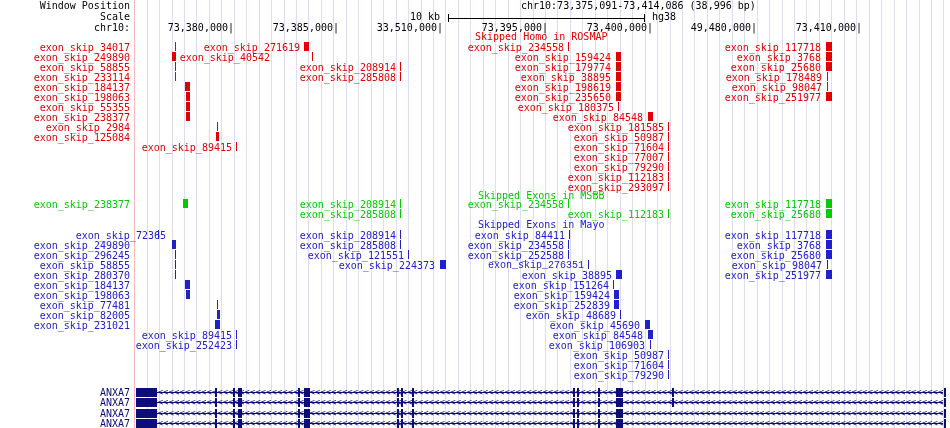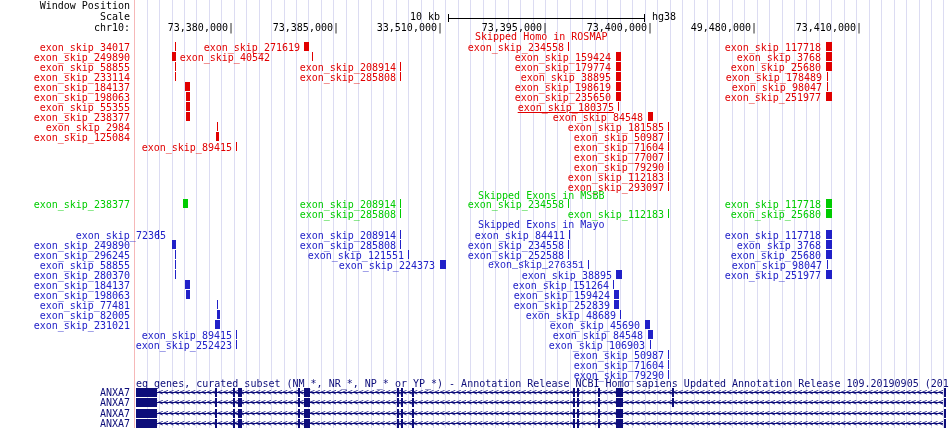--- a/index.html
+++ b/index.html
@@ -90,20 +90,21 @@
       <div class="gridline" style="left: 881.15px; background: rgb(220, 220, 242);"></div>
       <div class="gridline" style="left: 893.6px; background: rgb(220, 220, 242);"></div>
       <div class="gridline" style="left: 906.05px; background: rgb(220, 220, 242);"></div>
       <div class="gridline" style="left: 918.5px; background: rgb(220, 220, 242);"></div>
       <div class="gridline" style="left: 930.95px; background: rgb(220, 220, 242);"></div>
       <div class="gridline" style="left: 943.4px; background: rgb(220, 220, 242);"></div>
     </div>
   <div id="border-line" style="left: 134px; background: rgb(246, 184, 184);"></div>
 
   <div class="t" id="win-label">Window Position</div>
+  <div class="t" id="pos">chr10:73,375,091-73,414,086 (38,996 bp)</div>
   <div class="t" id="scale-label">Scale</div>
   <div class="t" id="scale-value">10 kb</div>
   <div id="scalebar"></div>
   <div class="t" id="genome">hg38</div>
   <div class="t" id="chrom">chr10:</div>
 
   <div id="layer-ruler">
       <div class="t" style="right: 716px; top: 23px; color: rgb(0, 0, 0);">73,380,000|</div>
       <div class="t" style="right: 611px; top: 23px; color: rgb(0, 0, 0);">73,385,000|</div>
       <div class="t" style="right: 507px; top: 23px; color: rgb(0, 0, 0);">33,510,000|</div>
@@ -153,21 +154,21 @@
       <div class="t" style="right: 128px; top: 83px; color: rgb(225, 0, 0);">exon_skip_98047</div>
       <div class="feat" style="left: 827px; top: 82px; width: 1px; height: 9px; background: rgb(225, 0, 0);"></div>
       <div class="t" style="right: 820px; top: 93px; color: rgb(225, 0, 0);">exon_skip_198063</div>
       <div class="feat" style="left: 186px; top: 92px; width: 4px; height: 9px; background: rgb(225, 0, 0);"></div>
       <div class="t" style="right: 339px; top: 93px; color: rgb(225, 0, 0);">exon_skip_235650</div>
       <div class="feat" style="left: 616px; top: 92px; width: 5px; height: 9px; background: rgb(225, 0, 0);"></div>
       <div class="t" style="right: 129px; top: 93px; color: rgb(225, 0, 0);">exon_skip_251977</div>
       <div class="feat" style="left: 826px; top: 92px; width: 6px; height: 9px; background: rgb(225, 0, 0);"></div>
       <div class="t" style="right: 820px; top: 103px; color: rgb(225, 0, 0);">exon_skip_55355</div>
       <div class="feat" style="left: 186px; top: 102px; width: 4px; height: 9px; background: rgb(225, 0, 0);"></div>
-      <div class="t" style="right: 336px; top: 103px; color: rgb(225, 0, 0); text-decoration: underline;">exon_skip_180375</div>
+      <div class="t" style="right: 336px; top: 103px; color: rgb(225, 0, 0);">exon_skip_180375</div>
       <div class="feat" style="left: 618px; top: 102px; width: 1px; height: 9px; background: rgb(225, 0, 0);"></div>
       <div class="t" style="right: 820px; top: 113px; color: rgb(225, 0, 0);">exon_skip_238377</div>
       <div class="feat" style="left: 186px; top: 112px; width: 4px; height: 9px; background: rgb(225, 0, 0);"></div>
       <div class="t" style="right: 307px; top: 113px; color: rgb(225, 0, 0);">exon_skip_84548</div>
       <div class="feat" style="left: 648px; top: 112px; width: 5px; height: 9px; background: rgb(225, 0, 0);"></div>
       <div class="t" style="right: 820px; top: 123px; color: rgb(225, 0, 0);">exon_skip_2984</div>
       <div class="feat" style="left: 217px; top: 122px; width: 1px; height: 9px; background: rgb(225, 0, 0);"></div>
       <div class="t" style="right: 286px; top: 123px; color: rgb(225, 0, 0);">exon_skip_181585</div>
       <div class="feat" style="left: 668px; top: 122px; width: 1px; height: 9px; background: rgb(225, 0, 0);"></div>
       <div class="t" style="right: 820px; top: 133px; color: rgb(225, 0, 0);">exon_skip_125084</div>
@@ -269,21 +270,20 @@
       <div class="t" style="right: 305px; top: 341px; color: rgb(33, 33, 200);">exon_skip_106903</div>
       <div class="feat" style="left: 650px; top: 340px; width: 1px; height: 9px; background: rgb(33, 33, 200);"></div>
       <div class="t" style="right: 286px; top: 351px; color: rgb(33, 33, 200);">exon_skip_50987</div>
       <div class="feat" style="left: 668px; top: 350px; width: 1px; height: 9px; background: rgb(33, 33, 200);"></div>
       <div class="t" style="right: 286px; top: 361px; color: rgb(33, 33, 200);">exon_skip_71604</div>
       <div class="feat" style="left: 668px; top: 360px; width: 1px; height: 9px; background: rgb(33, 33, 200);"></div>
       <div class="t" style="right: 286px; top: 371px; color: rgb(33, 33, 200);">exon_skip_79290</div>
       <div class="feat" style="left: 668px; top: 370px; width: 1px; height: 9px; background: rgb(33, 33, 200);"></div>
     </div>
 
-  <div class="t" id="gene-title" style="color: rgb(13, 13, 122);">eq genes, curated subset (NM_*, NR_*, NP_* or YP_*) - Annotation Release NCBI Homo sapiens Updated Annotation Release 109.20190905 (201</div>
   <div id="layer-genes">
       <div style="position: absolute; left: 0px; top: 388px; width: 950px; height: 10px;">
         <div class="t" style="right: 820px; top: 0px; color: rgb(13, 13, 122); position: absolute;">ANXA7</div>
         <div class="feat" style="left: 136px; top: 4px; width: 807px; height: 1px; background: rgb(13, 13, 122);"></div>
         <div class="arrowline feat" style="left: 136px; top: 0px; width: 807px; height: 9px; color: rgb(13, 13, 122); font-family: &quot;DejaVu Sans Mono&quot;, monospace; padding-top: 0px;">&lt;&lt;&lt;&lt;&lt;&lt;&lt;&lt;&lt;&lt;&lt;&lt;&lt;&lt;&lt;&lt;&lt;&lt;&lt;&lt;&lt;&lt;&lt;&lt;&lt;&lt;&lt;&lt;&lt;&lt;&lt;&lt;&lt;&lt;&lt;&lt;&lt;&lt;&lt;&lt;&lt;&lt;&lt;&lt;&lt;&lt;&lt;&lt;&lt;&lt;&lt;&lt;&lt;&lt;&lt;&lt;&lt;&lt;&lt;&lt;&lt;&lt;&lt;&lt;&lt;&lt;&lt;&lt;&lt;&lt;&lt;&lt;&lt;&lt;&lt;&lt;&lt;&lt;&lt;&lt;&lt;&lt;&lt;&lt;&lt;&lt;&lt;&lt;&lt;&lt;&lt;&lt;&lt;&lt;&lt;&lt;&lt;&lt;&lt;&lt;&lt;&lt;&lt;&lt;&lt;&lt;&lt;&lt;&lt;&lt;&lt;&lt;&lt;&lt;&lt;&lt;&lt;&lt;&lt;&lt;&lt;&lt;&lt;&lt;&lt;&lt;&lt;&lt;&lt;&lt;&lt;&lt;&lt;&lt;&lt;&lt;&lt;&lt;&lt;&lt;&lt;&lt;&lt;&lt;&lt;&lt;&lt;&lt;&lt;&lt;&lt;&lt;&lt;&lt;&lt;&lt;&lt;&lt;&lt;&lt;&lt;&lt;&lt;&lt;&lt;&lt;&lt;&lt;&lt;&lt;&lt;&lt;&lt;&lt;&lt;</div>
         <div class="feat" style="left: 136px; top: 0px; width: 21px; height: 9px; background: rgb(13, 13, 122);"></div>
         <div class="feat" style="left: 215px; top: 0px; width: 2px; height: 9px; background: rgb(13, 13, 122);"></div>
         <div class="feat" style="left: 233px; top: 0px; width: 2px; height: 9px; background: rgb(13, 13, 122);"></div>
         <div class="feat" style="left: 238px; top: 0px; width: 4px; height: 9px; background: rgb(13, 13, 122);"></div>
         <div class="feat" style="left: 298px; top: 0px; width: 2px; height: 9px; background: rgb(13, 13, 122);"></div>

